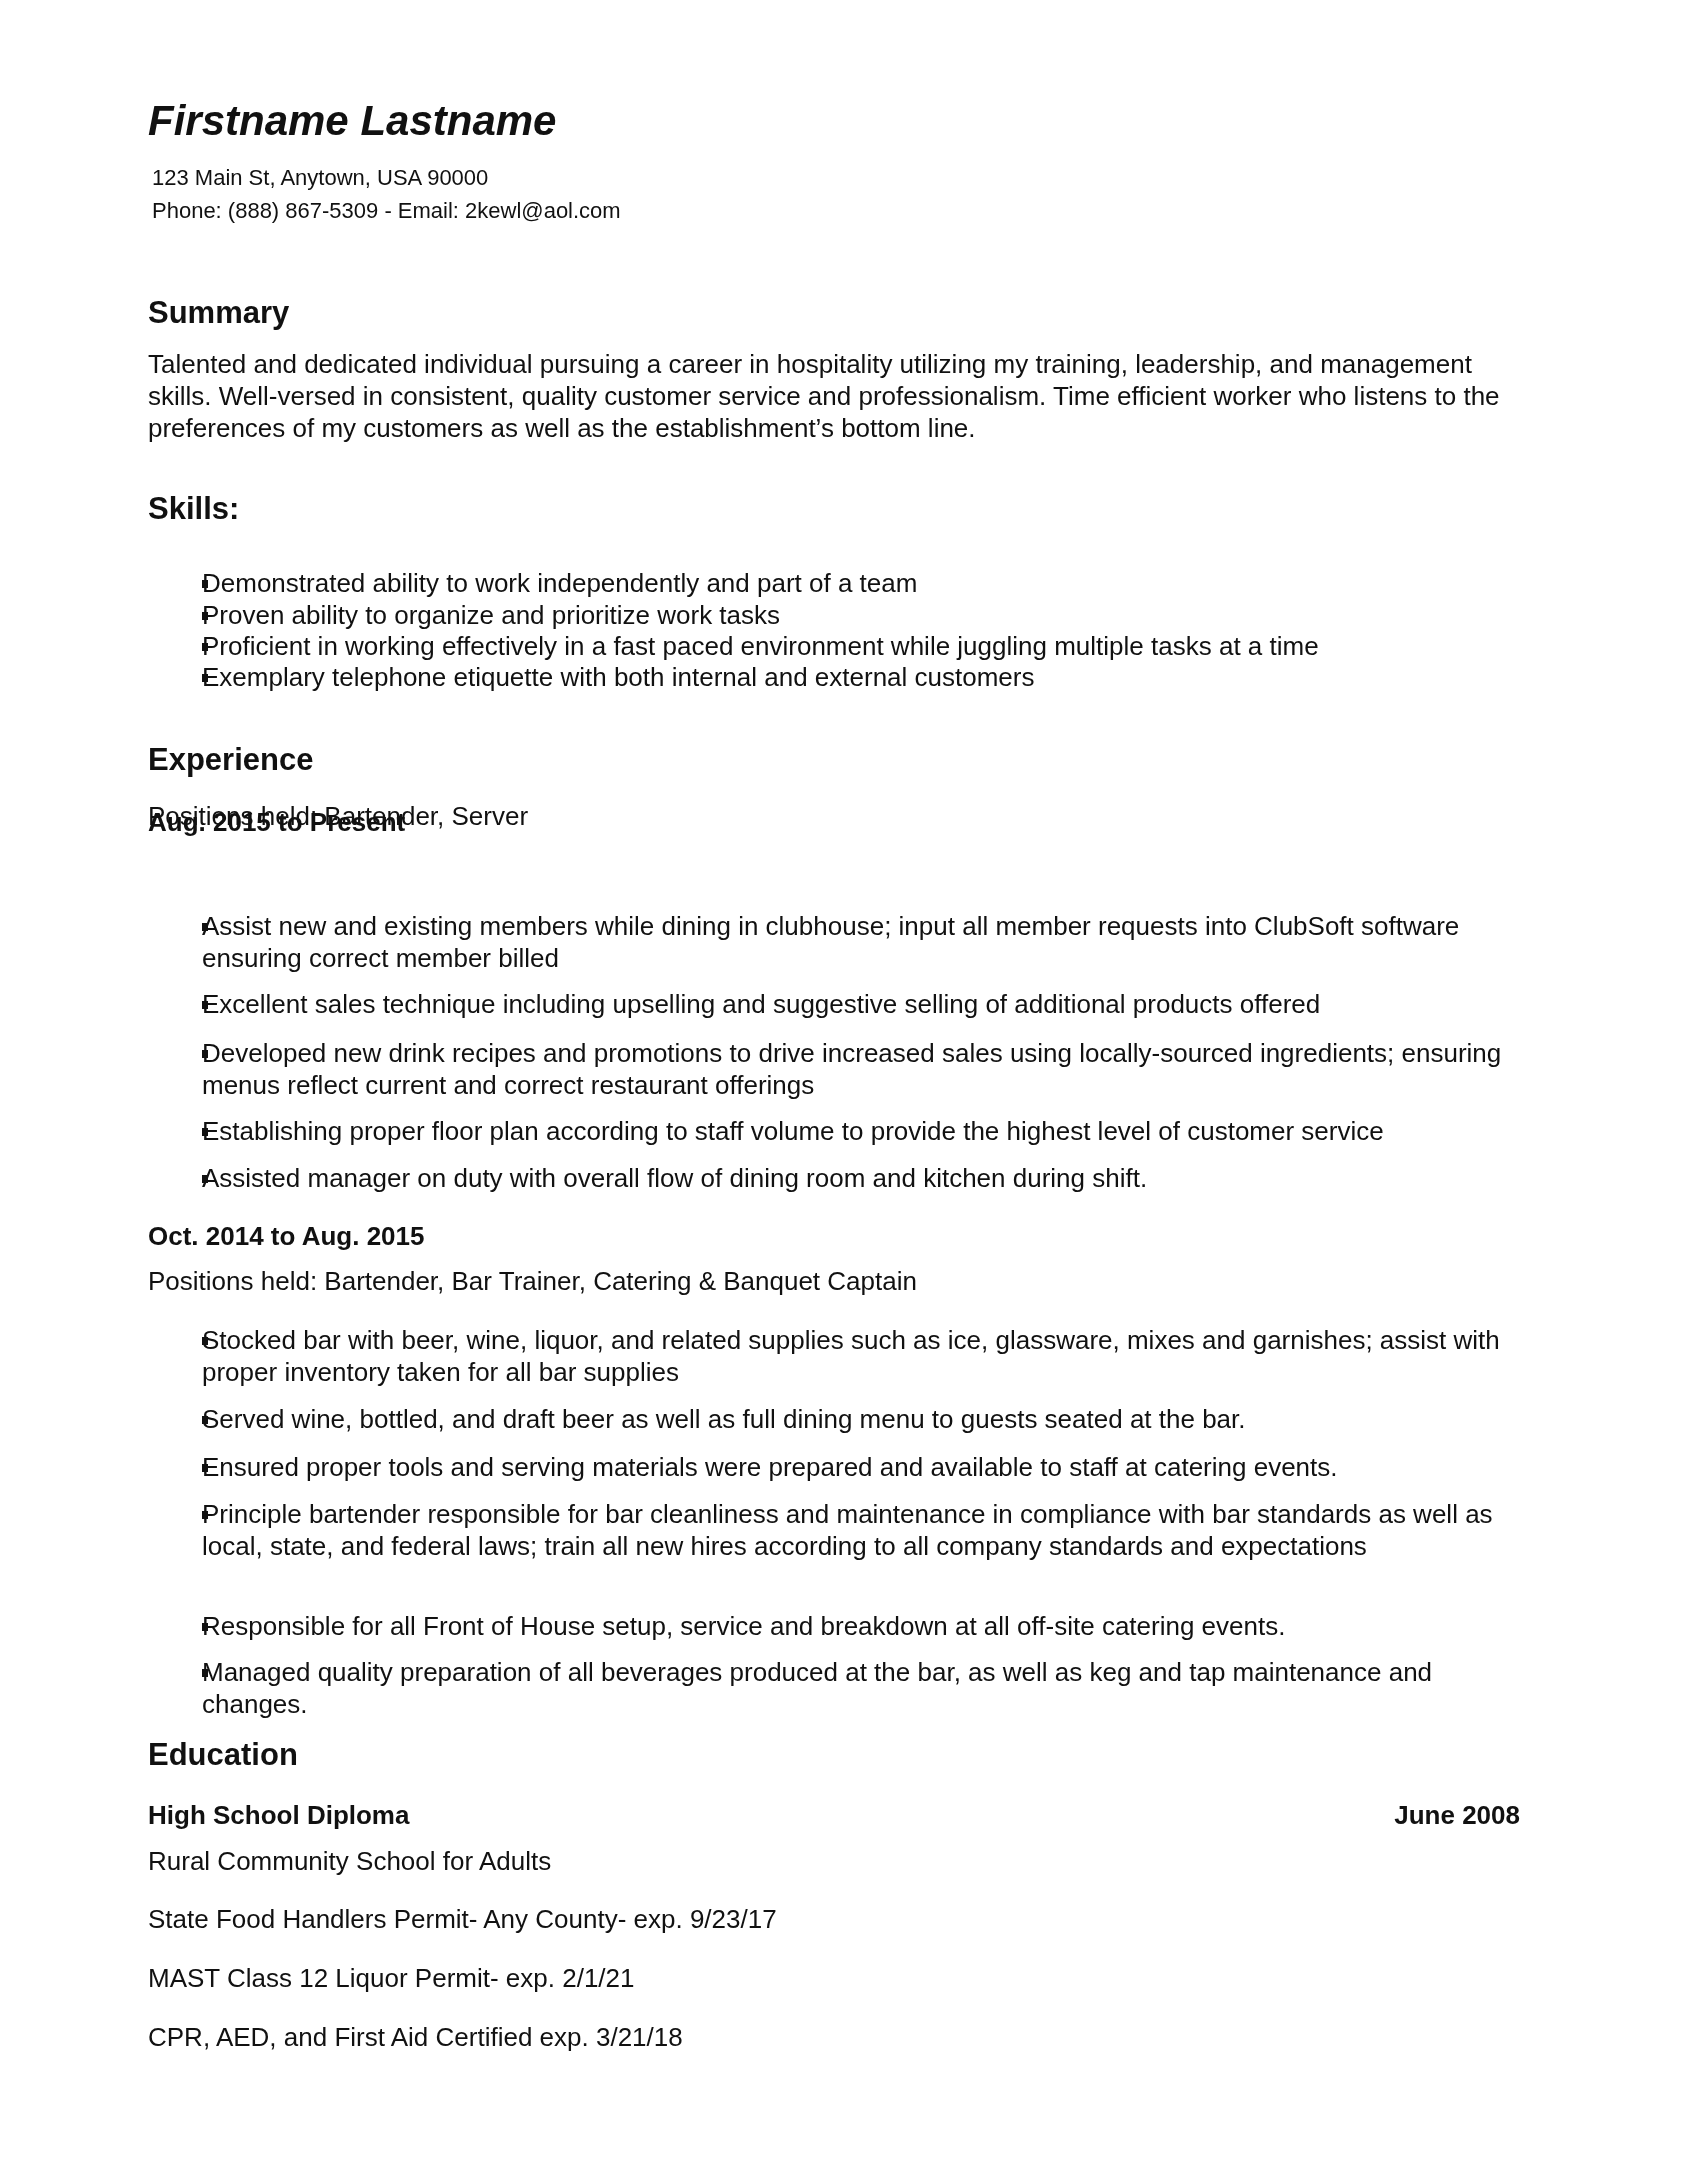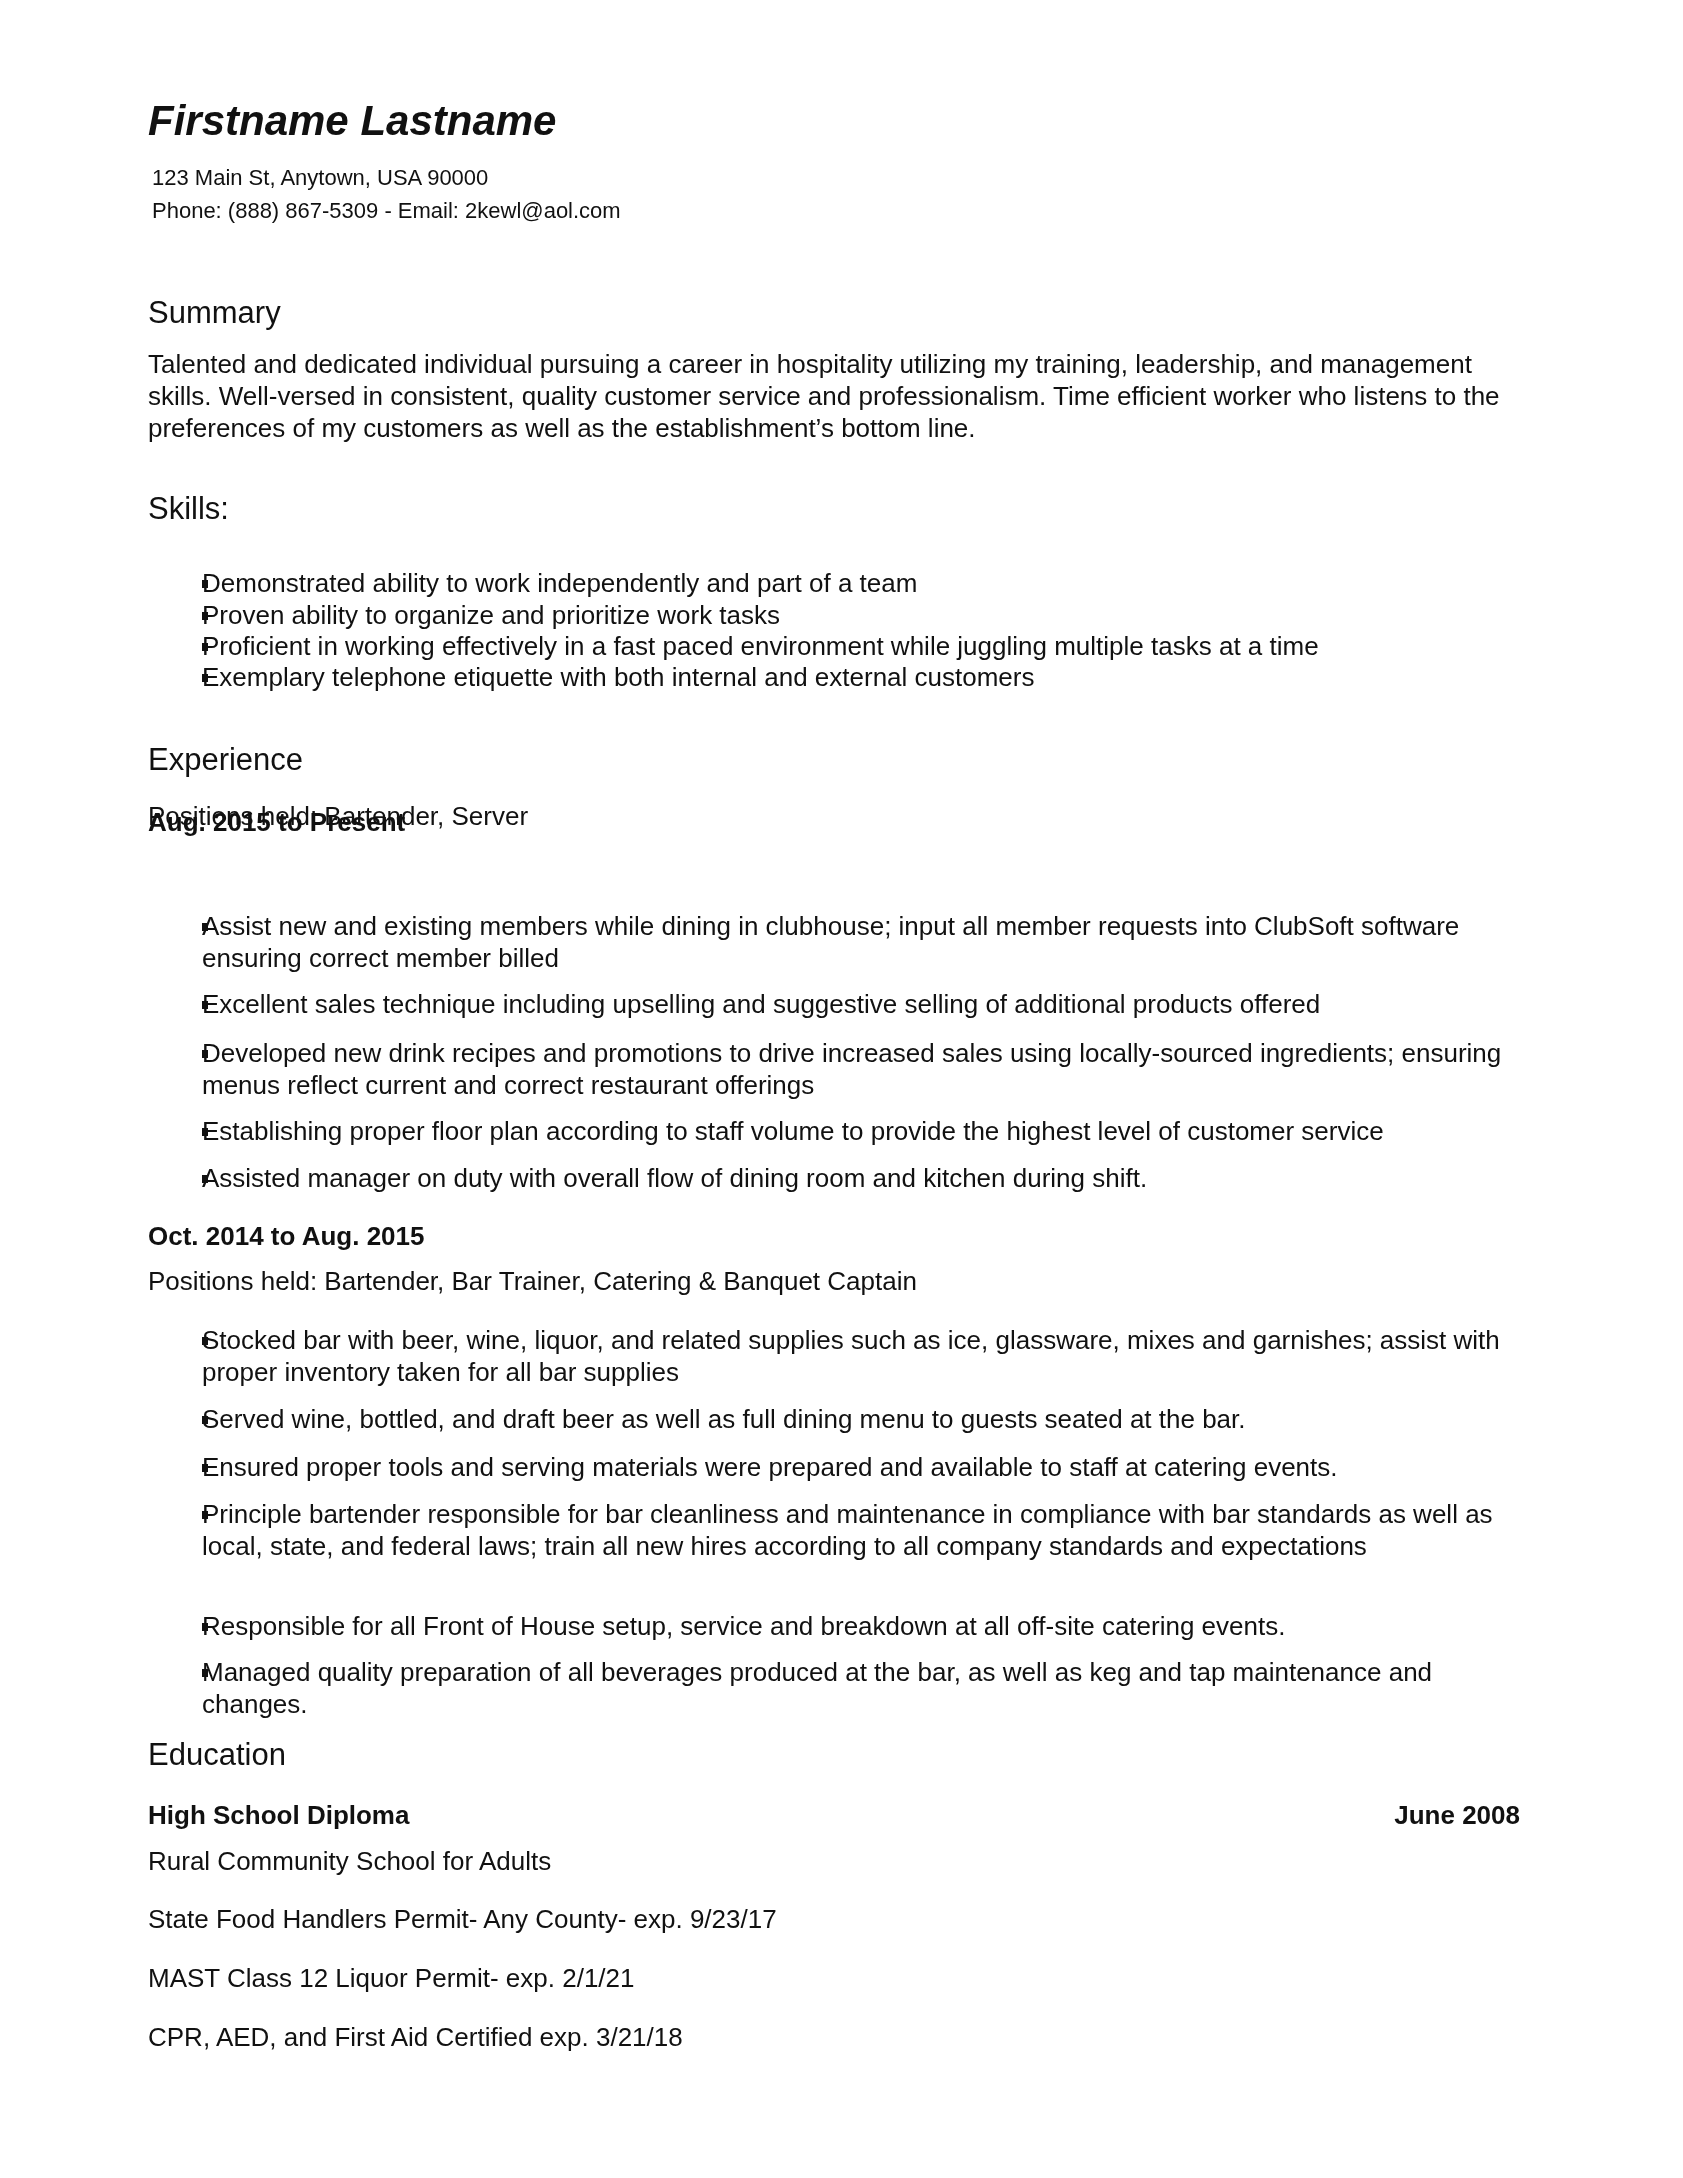--- a/index.html
+++ b/index.html
@@ -1,20 +1,20 @@
 <!DOCTYPE html>
 <html><head>
 <meta charset="utf-8">
 <style>
   html, body { margin:0; padding:0; background:#ffffff; }
   body { width:1683px; height:2178px; position:relative; overflow:hidden; color:#111; font-family:"Liberation Sans", sans-serif; }
   .abs { position:absolute; white-space:nowrap; }
   .name { left:148px; top:97px; font-size:42px; font-weight:bold;font-style:italic; }
   .contact { left:152px; font-size:22px; }
-  .h2 { left:148px; font-size:31px; font-weight:normal; }
+  .h2 { left:148px; font-size:31px; font-weight:bold; }
   .body { font-size:26px; line-height:32px; }
   .para { left:148px; top:348px; width:1386px; white-space:normal; }
   .bullet-row { position:absolute; left:202px; width:1327px; display:flex; font-size:26px; line-height:32px;flex-direction:column; }
   .bullet-row .mark { width:43px; flex:none; position:relative; }
   .bullet-row .mark::before { content:""; position:absolute; left:0; top:13px; width:6px; height:8px; background:#111; }
   .bullet-row .txt { flex:1; white-space:normal; }
   .job { position:absolute; left:148px; width:1372px; display:flex; justify-content:space-between; font-size:26px; font-weight:bold; }
   .plain { left:148px; font-size:26px; }
 </style>
 </head>

